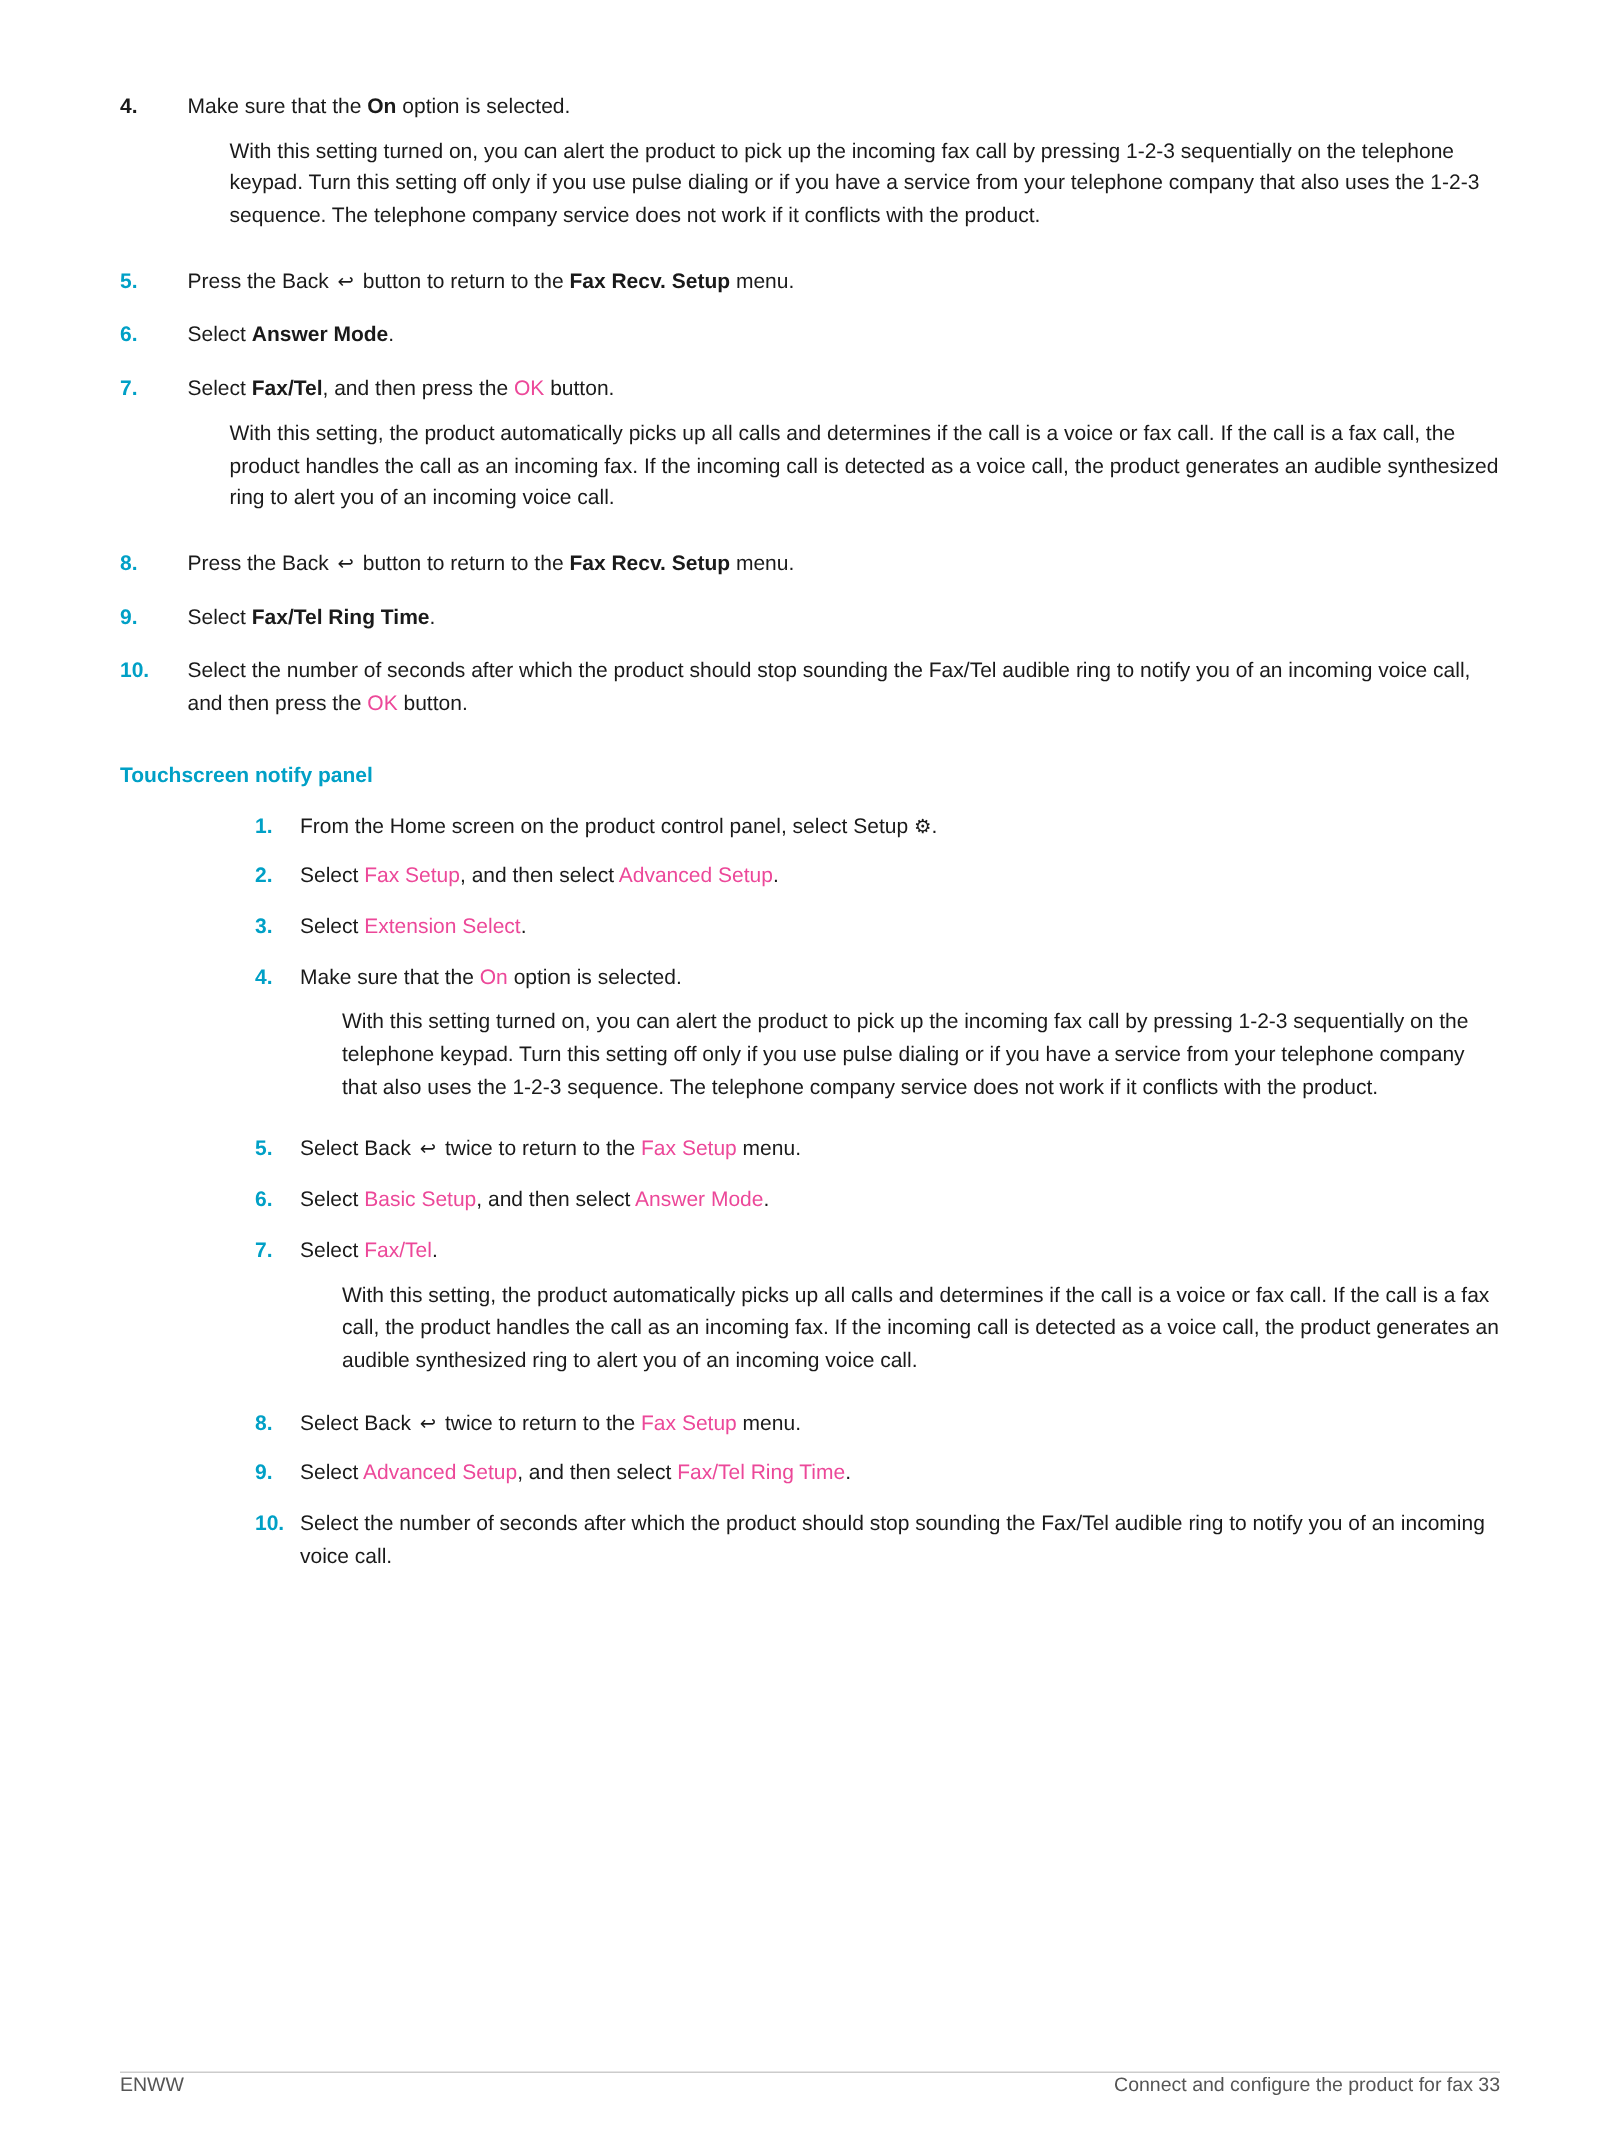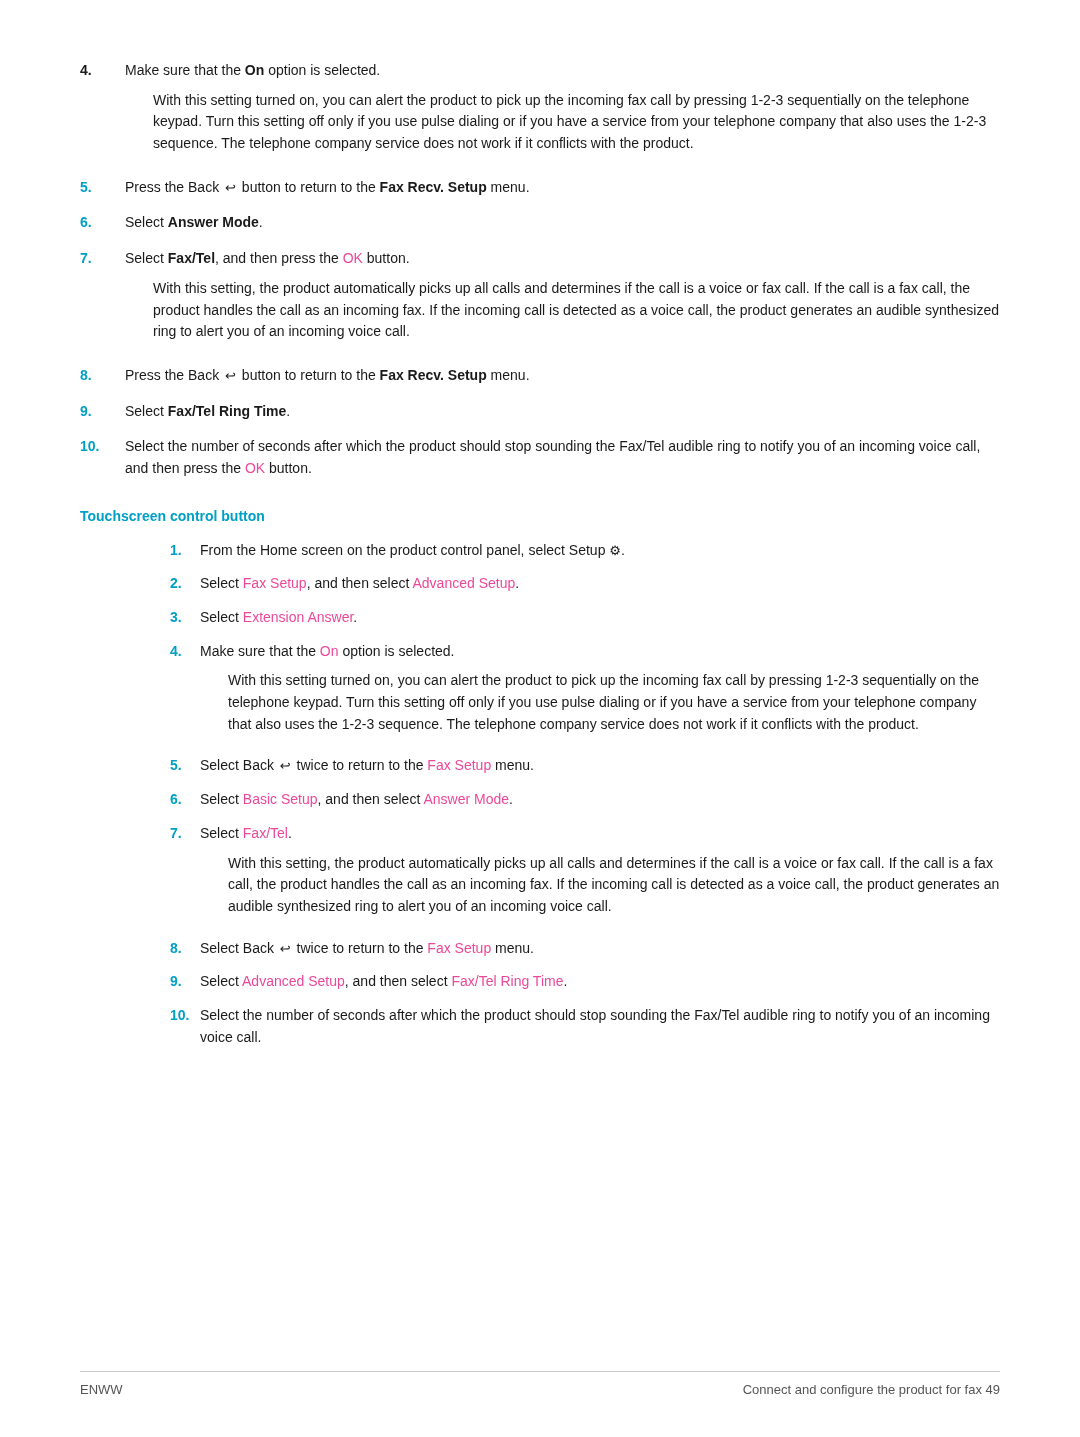--- a/index.html
+++ b/index.html
@@ -80,21 +80,20 @@
     .footer {
       position: absolute;
       bottom: 40px;
       left: 80px;
       right: 80px;
       display: flex;
       justify-content: space-between;
       font-size: 13px;
       color: #555;
       border-top: 1px solid #ccc;
-      padding-top: 10px;
     }
 
     .indent-list {
       padding-left: 90px;
     }
 
     .indent-list .step-item {
       margin-bottom: 12px;
     }
 
@@ -155,42 +154,42 @@
 
     <li class="step-item">
       <span class="step-number blue">10.</span>
       <div class="step-content">
         Select the number of seconds after which the product should stop sounding the Fax/Tel audible ring to notify you of an incoming voice call, and then press the <span class="link">OK</span> button.
       </div>
     </li>
 
   </ul>
 
-  <div class="section-heading">Touchscreen control button</div>
+  <div class="section-heading">Touchscreen notify panel</div>
 
   <ul class="step-list indent-list">
 
     <li class="step-item">
       <span class="step-number blue">1.</span>
       <div class="step-content">
         From the Home screen on the product control panel, select Setup <span class="setup-icon">⚙</span>.
       </div>
     </li>
 
     <li class="step-item">
       <span class="step-number blue">2.</span>
       <div class="step-content">
         Select <span class="link">Fax Setup</span>, and then select <span class="link">Advanced Setup</span>.
       </div>
     </li>
 
     <li class="step-item">
       <span class="step-number blue">3.</span>
       <div class="step-content">
-        Select <span class="link">Extension Answer</span>.
+        Select <span class="link">Extension Select</span>.
       </div>
     </li>
 
     <li class="step-item">
       <span class="step-number blue">4.</span>
       <div class="step-content">
         <span>Make sure that the <span class="link">On</span> option is selected.</span>
         <div class="step-note">With this setting turned on, you can alert the product to pick up the incoming fax call by pressing 1-2-3 sequentially on the telephone keypad. Turn this setting off only if you use pulse dialing or if you have a service from your telephone company that also uses the 1-2-3 sequence. The telephone company service does not work if it conflicts with the product.</div>
       </div>
     </li>
@@ -237,14 +236,14 @@
         Select the number of seconds after which the product should stop sounding the Fax/Tel audible ring to notify you of an incoming voice call.
       </div>
     </li>
 
   </ul>
 
 </div>
 
 <div class="footer">
   <span>ENWW</span>
-  <span>Connect and configure the product for fax    49</span>
+  <span>Connect and configure the product for fax    33</span>
 </div>
 
 </body></html>

